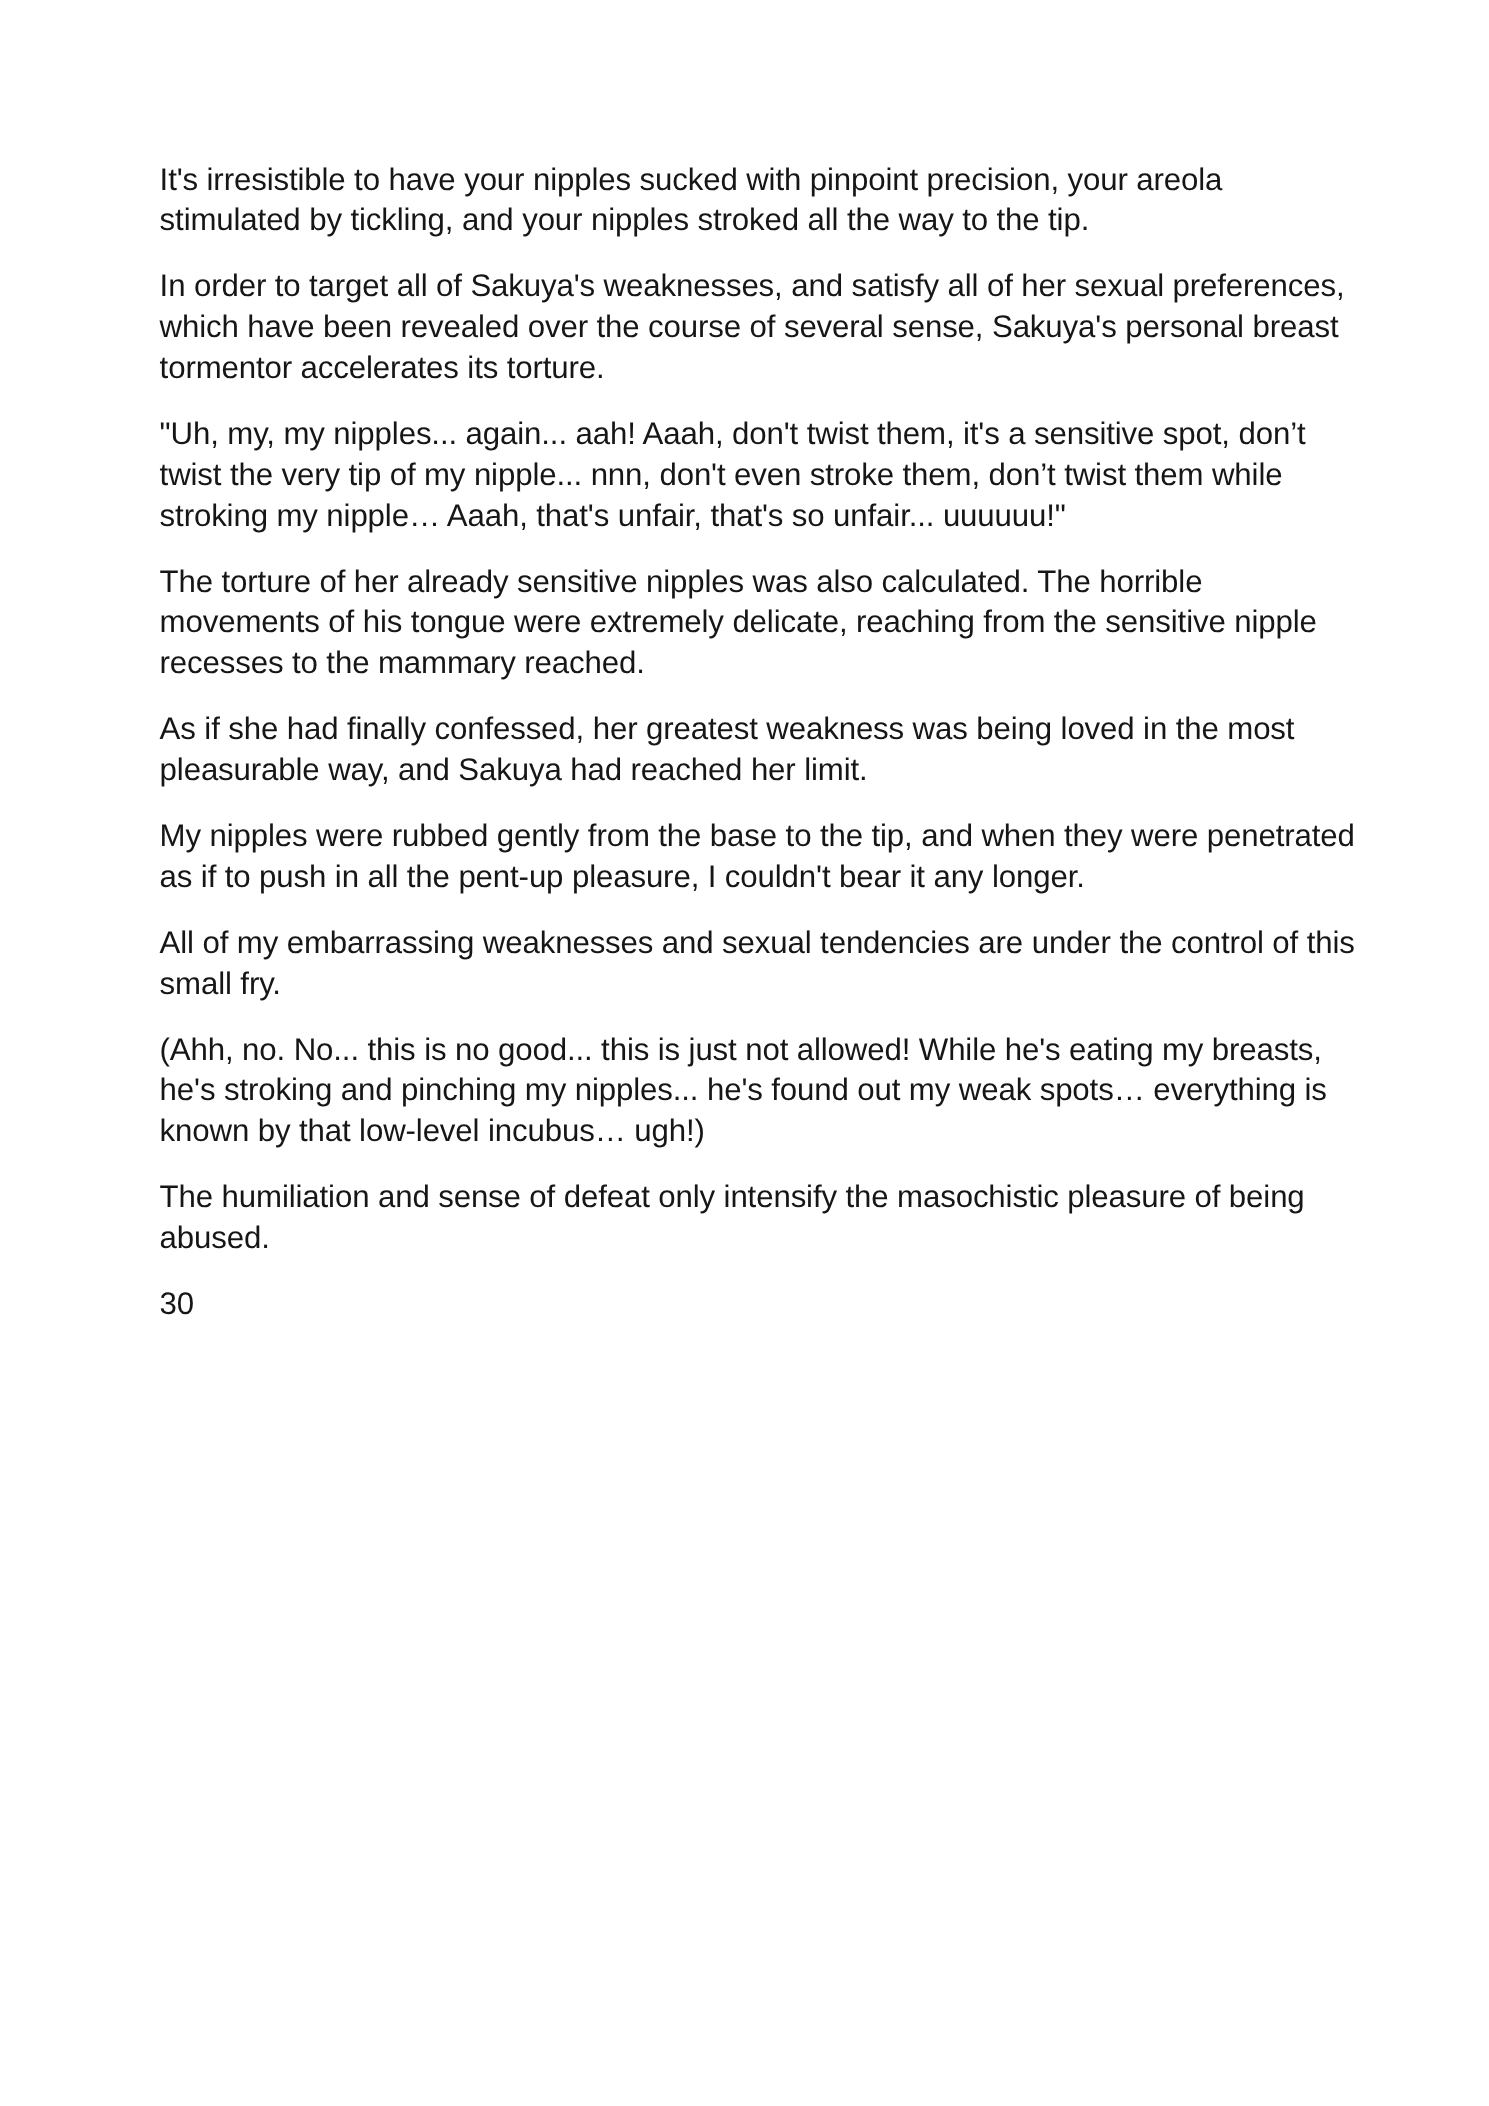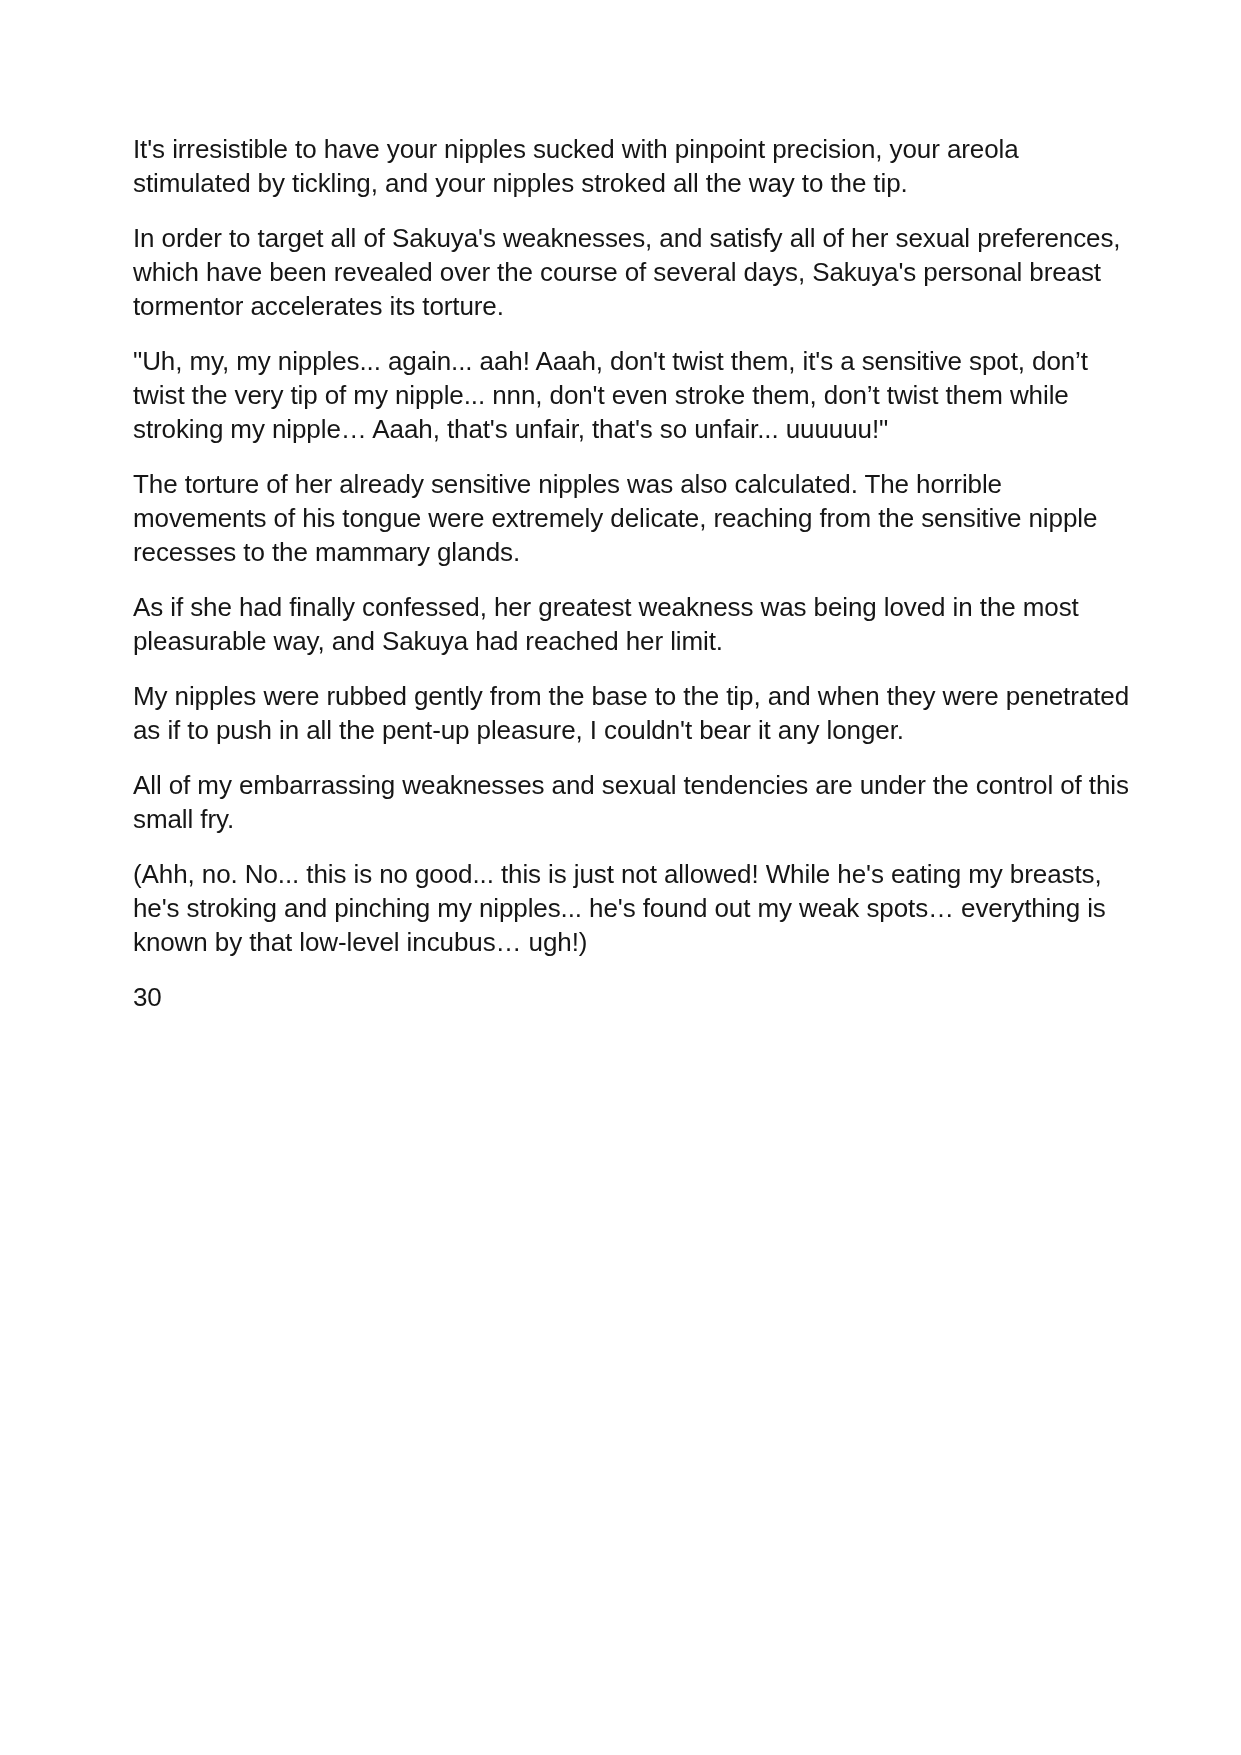--- a/index.html
+++ b/index.html
@@ -37,22 +37,23 @@
   .page-number {
     margin-bottom: 12px;
   }
 </style>
 </head>
 <body>
 
 <div class="page">
   <div class="content">
     <p class="para">It's irresistible to have your nipples sucked with pinpoint precision, your areola stimulated by tickling, and your nipples stroked all the way to the tip.</p>
-    <p class="para">In order to target all of Sakuya's weaknesses, and satisfy all of her sexual preferences, which have been revealed over the course of several days, Sakuya's personal breast tormentor accelerates its torture.</p>
+    <p class="para">In order to target all of Sakuya's weaknesses, and satisfy all of her sexual preferences, which have been revealed over the course of several sense, Sakuya's personal breast tormentor accelerates its torture.</p>
     <p class="para">"Uh, my, my nipples... again... aah! Aaah, don't twist them, it's a sensitive spot, don’t twist the very tip of my nipple... nnn, don't even stroke them, don’t twist them while stroking my nipple… Aaah, that's unfair, that's so unfair... uuuuuu!"</p>
-    <p class="para">The torture of her already sensitive nipples was also calculated. The horrible movements of his tongue were extremely delicate, reaching from the sensitive nipple recesses to the mammary glands.</p>
+    <p class="para">The torture of her already sensitive nipples was also calculated. The horrible movements of his tongue were extremely delicate, reaching from the sensitive nipple recesses to the mammary reached.</p>
     <p class="para">As if she had finally confessed, her greatest weakness was being loved in the most pleasurable way, and Sakuya had reached her limit.</p>
     <p class="para">My nipples were rubbed gently from the base to the tip, and when they were penetrated as if to push in all the pent-up pleasure, I couldn't bear it any longer.</p>
     <p class="para">All of my embarrassing weaknesses and sexual tendencies are under the control of this small fry.</p>
     <p class="para">(Ahh, no. No... this is no good... this is just not allowed! While he's eating my breasts, he's stroking and pinching my nipples... he's found out my weak spots… everything is known by that low-level incubus… ugh!)</p>
+    <p class="para">The humiliation and sense of defeat only intensify the masochistic pleasure of being abused.</p>
     <p class="para page-number">30</p>
   </div>
 </div>
 
 </body></html>

